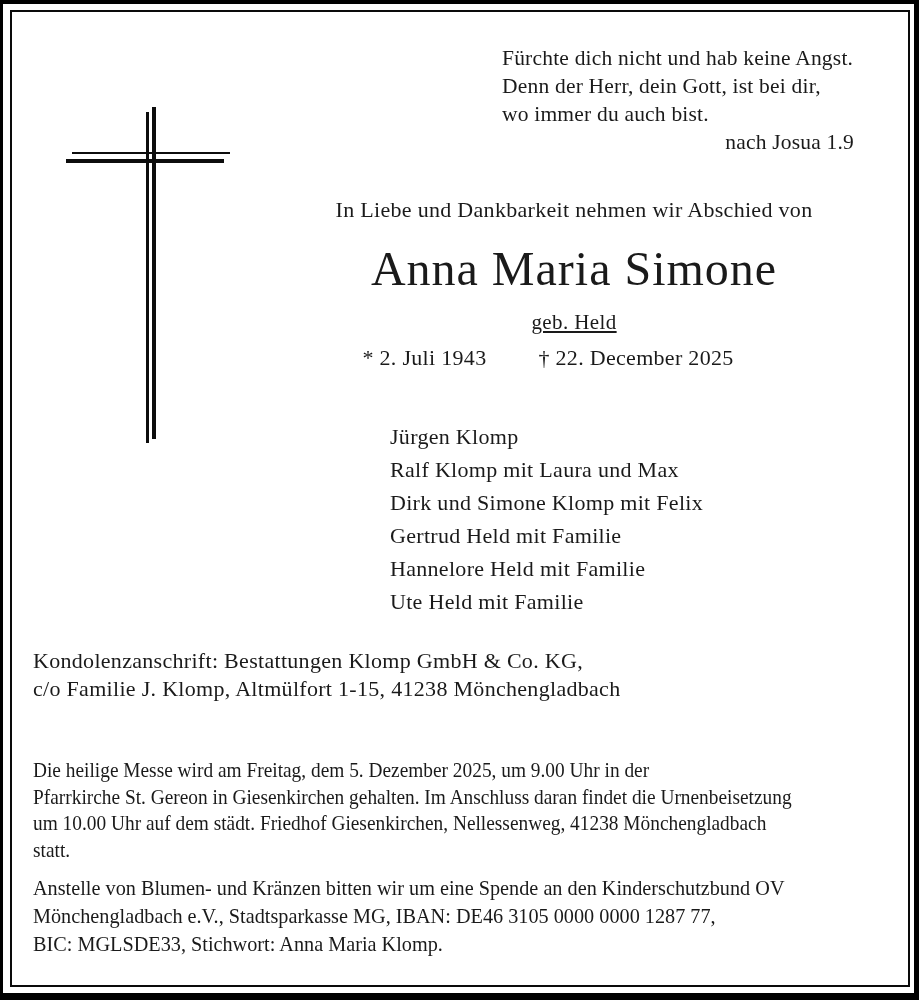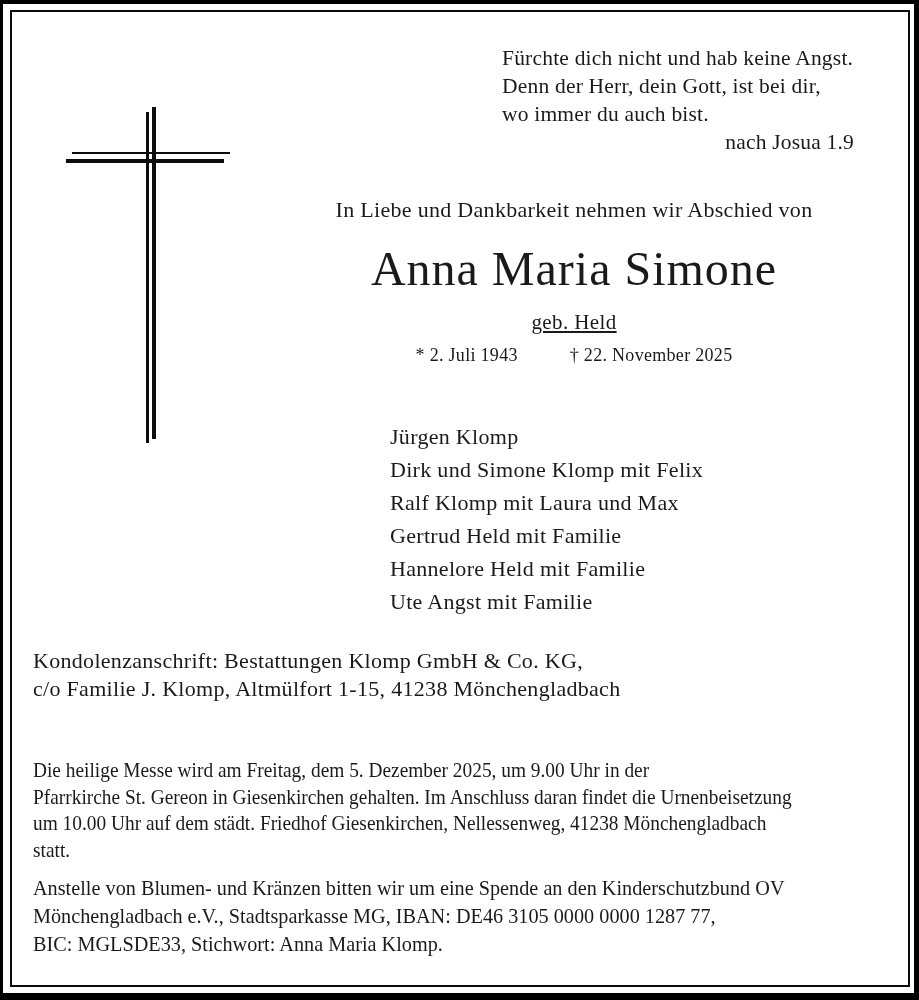--- a/index.html
+++ b/index.html
@@ -45,23 +45,23 @@
   }
   .deceased-name {
     position: absolute; left: 574px; top: 241px; transform: translateX(-50%);
     font-size: 48px; letter-spacing: 1px; white-space: nowrap;
   }
   .maiden-name {
     position: absolute; left: 574px; top: 310px; transform: translateX(-50%);
     font-size: 21px; letter-spacing: 0.4px; white-space: nowrap; text-decoration: underline;
   }
   .dates {
-    position: absolute; left: 574px; top: 345px; transform: translateX(-50%);
+    position: absolute; left: 548px; top: 345px; transform: translateX(-50%);
     display: flex; gap: 52px;
-    font-size: 18px; letter-spacing: 0.3px; white-space: nowrap; text-align: right;
+    font-size: 22px; letter-spacing: 0.3px; white-space: nowrap; text-align: right;
   }
   .mourners {
     position: absolute; left: 390px; top: 420px;
     font-size: 22px; line-height: 33px; letter-spacing: 0.3px;
     white-space: nowrap;
   }
   .condolence {
     position: absolute; left: 33px; top: 647px;
     font-size: 22px; line-height: 28px; letter-spacing: 0.3px;
     white-space: nowrap;
@@ -100,30 +100,30 @@
 </div>
 
 <div class="intro">In Liebe und Dankbarkeit nehmen wir Abschied von</div>
 
 <div class="deceased-name">Anna Maria Simone</div>
 
 <div class="maiden-name">geb. Held</div>
 
 <div class="dates">
   <span>* 2. Juli 1943</span>
-  <span>† 22. November 2025</span>
+  <span>† 22. December 2025</span>
 </div>
 
 <div class="mourners">
   <div>Jürgen Klomp</div>
+  <div>Ralf Klomp mit Laura und Max</div>
   <div>Dirk und Simone Klomp mit Felix</div>
-  <div>Ralf Klomp mit Laura und Max</div>
   <div>Gertrud Held mit Familie</div>
   <div>Hannelore Held mit Familie</div>
-  <div>Ute Angst mit Familie</div>
+  <div>Ute Held mit Familie</div>
 </div>
 
 <div class="condolence">
   <div>Kondolenzanschrift: Bestattungen Klomp GmbH &amp; Co. KG,</div>
   <div>c/o Familie J. Klomp, Altmülfort 1-15, 41238 Mönchengladbach</div>
 </div>
 
 <div class="service">
   <div>Die heilige Messe wird am Freitag, dem 5. Dezember 2025, um 9.00 Uhr in der</div>
   <div>Pfarrkirche St. Gereon in Giesenkirchen gehalten. Im Anschluss daran findet die Urnenbeisetzung</div>

